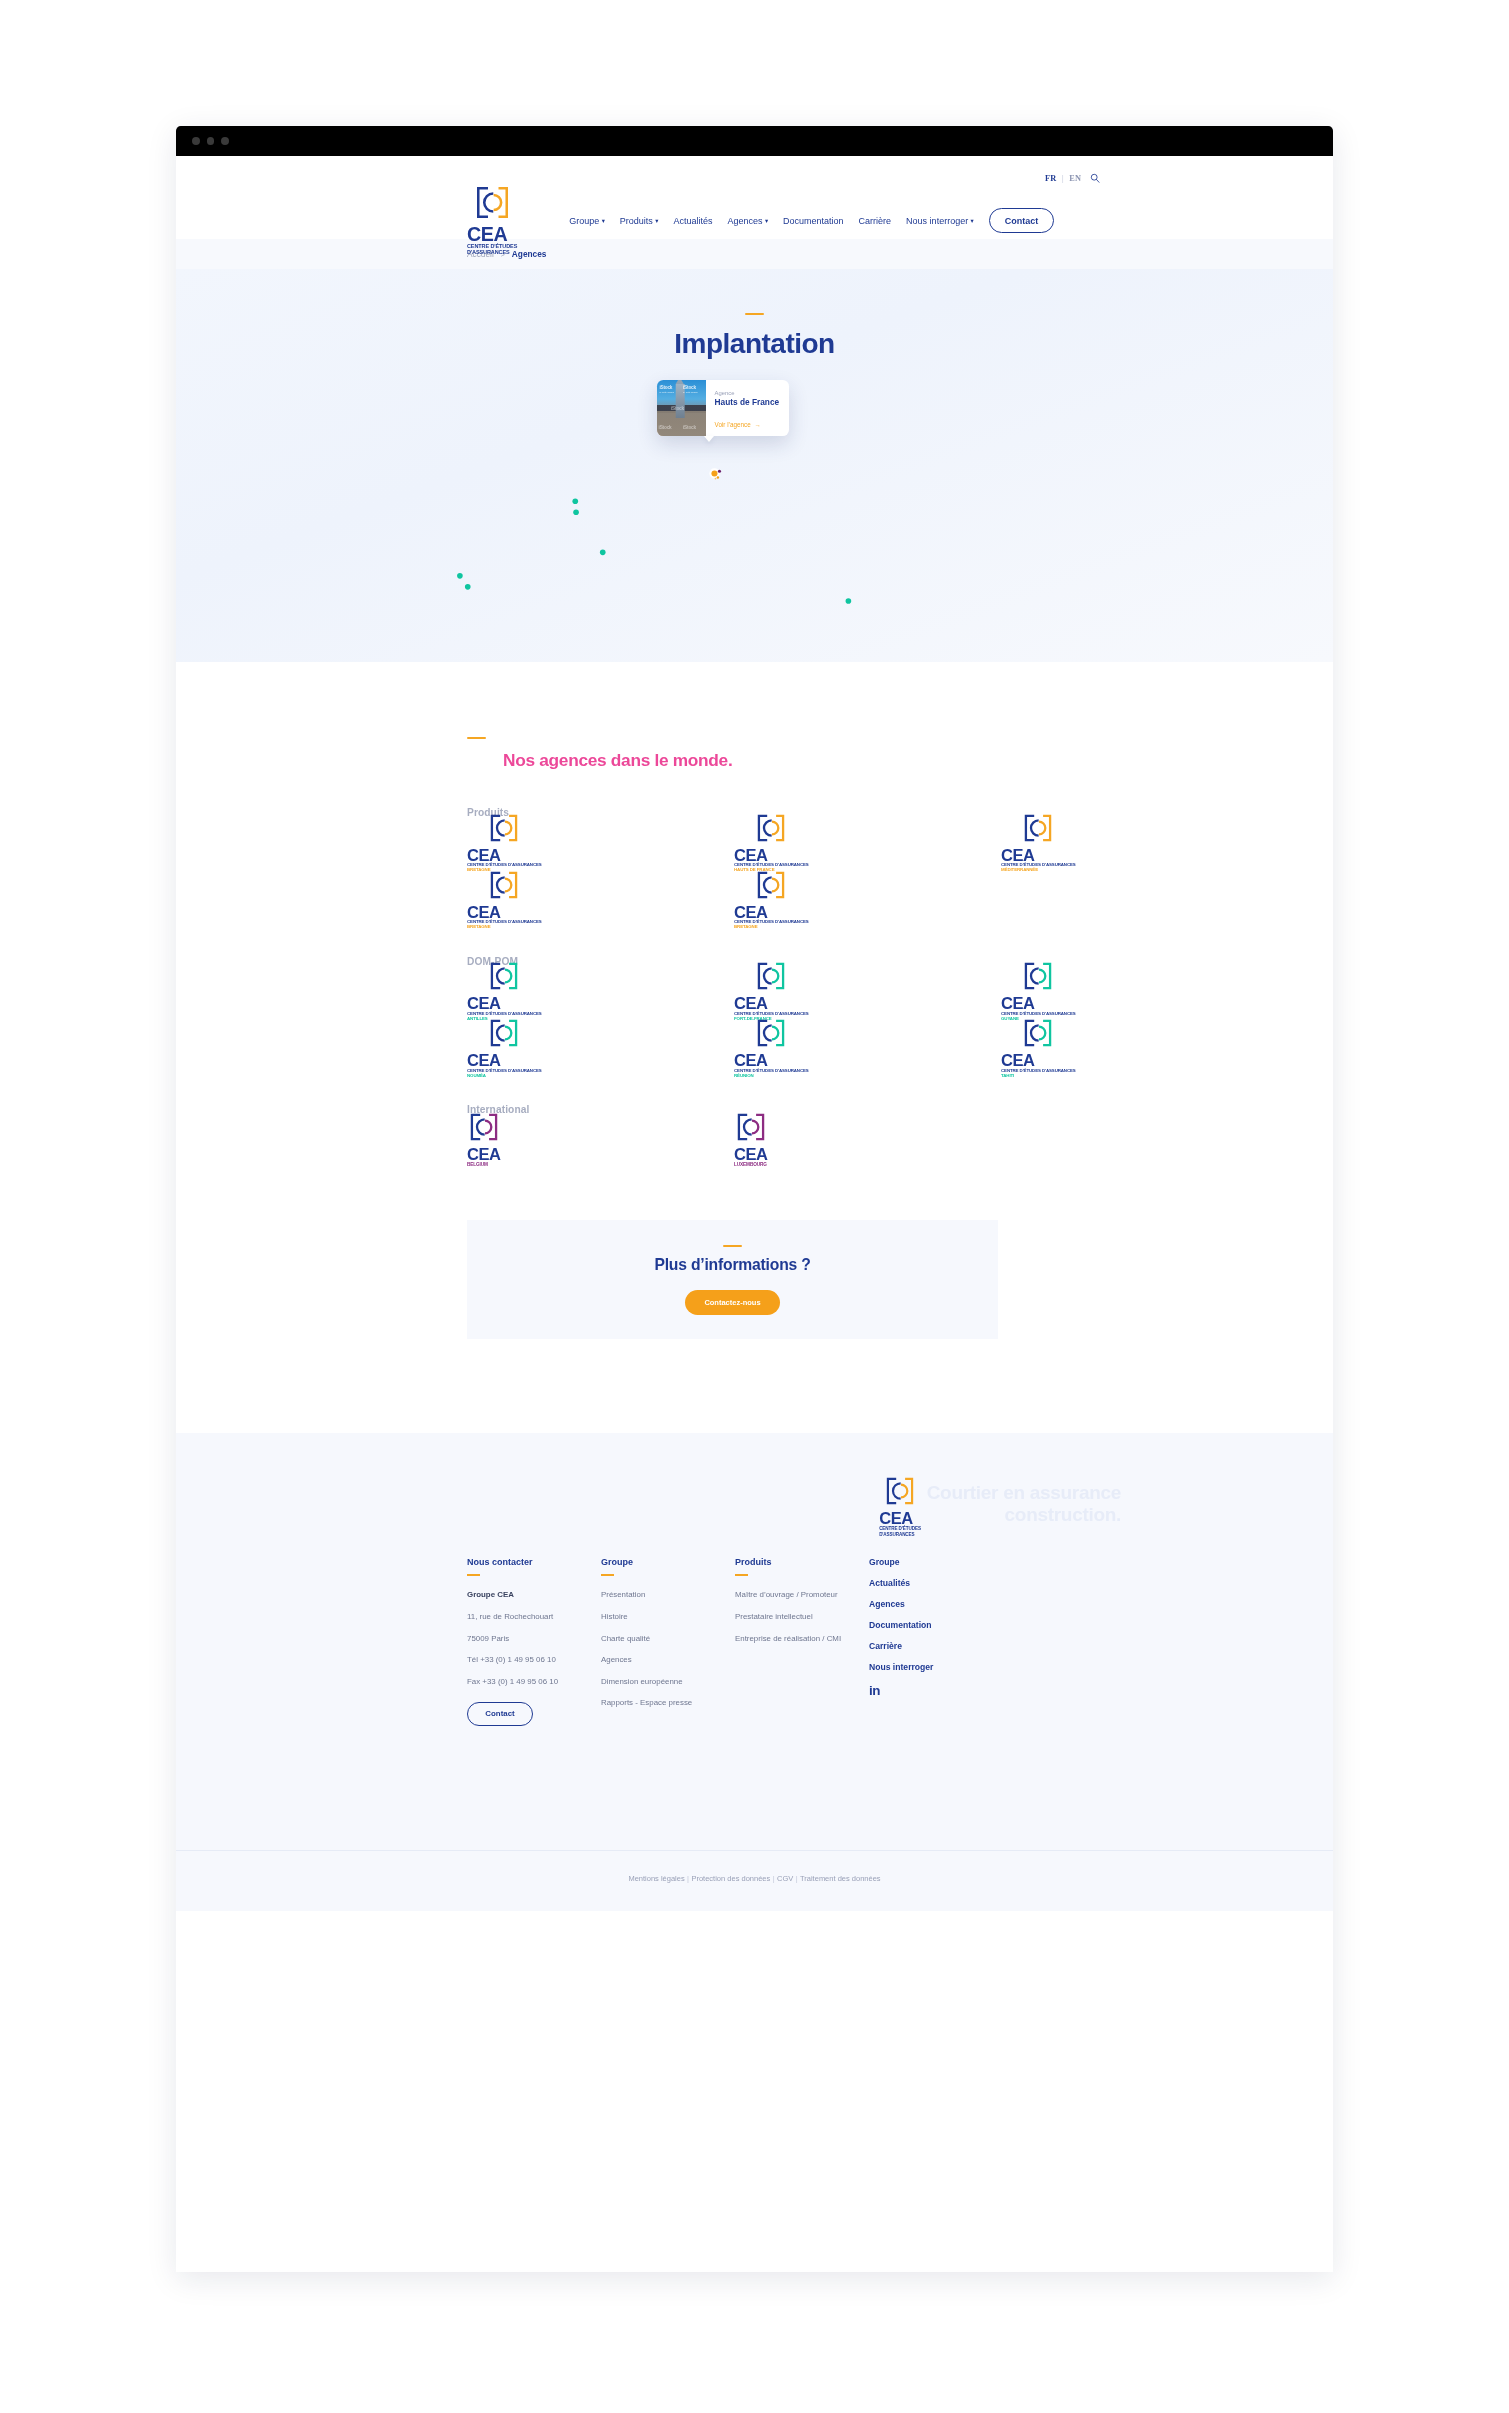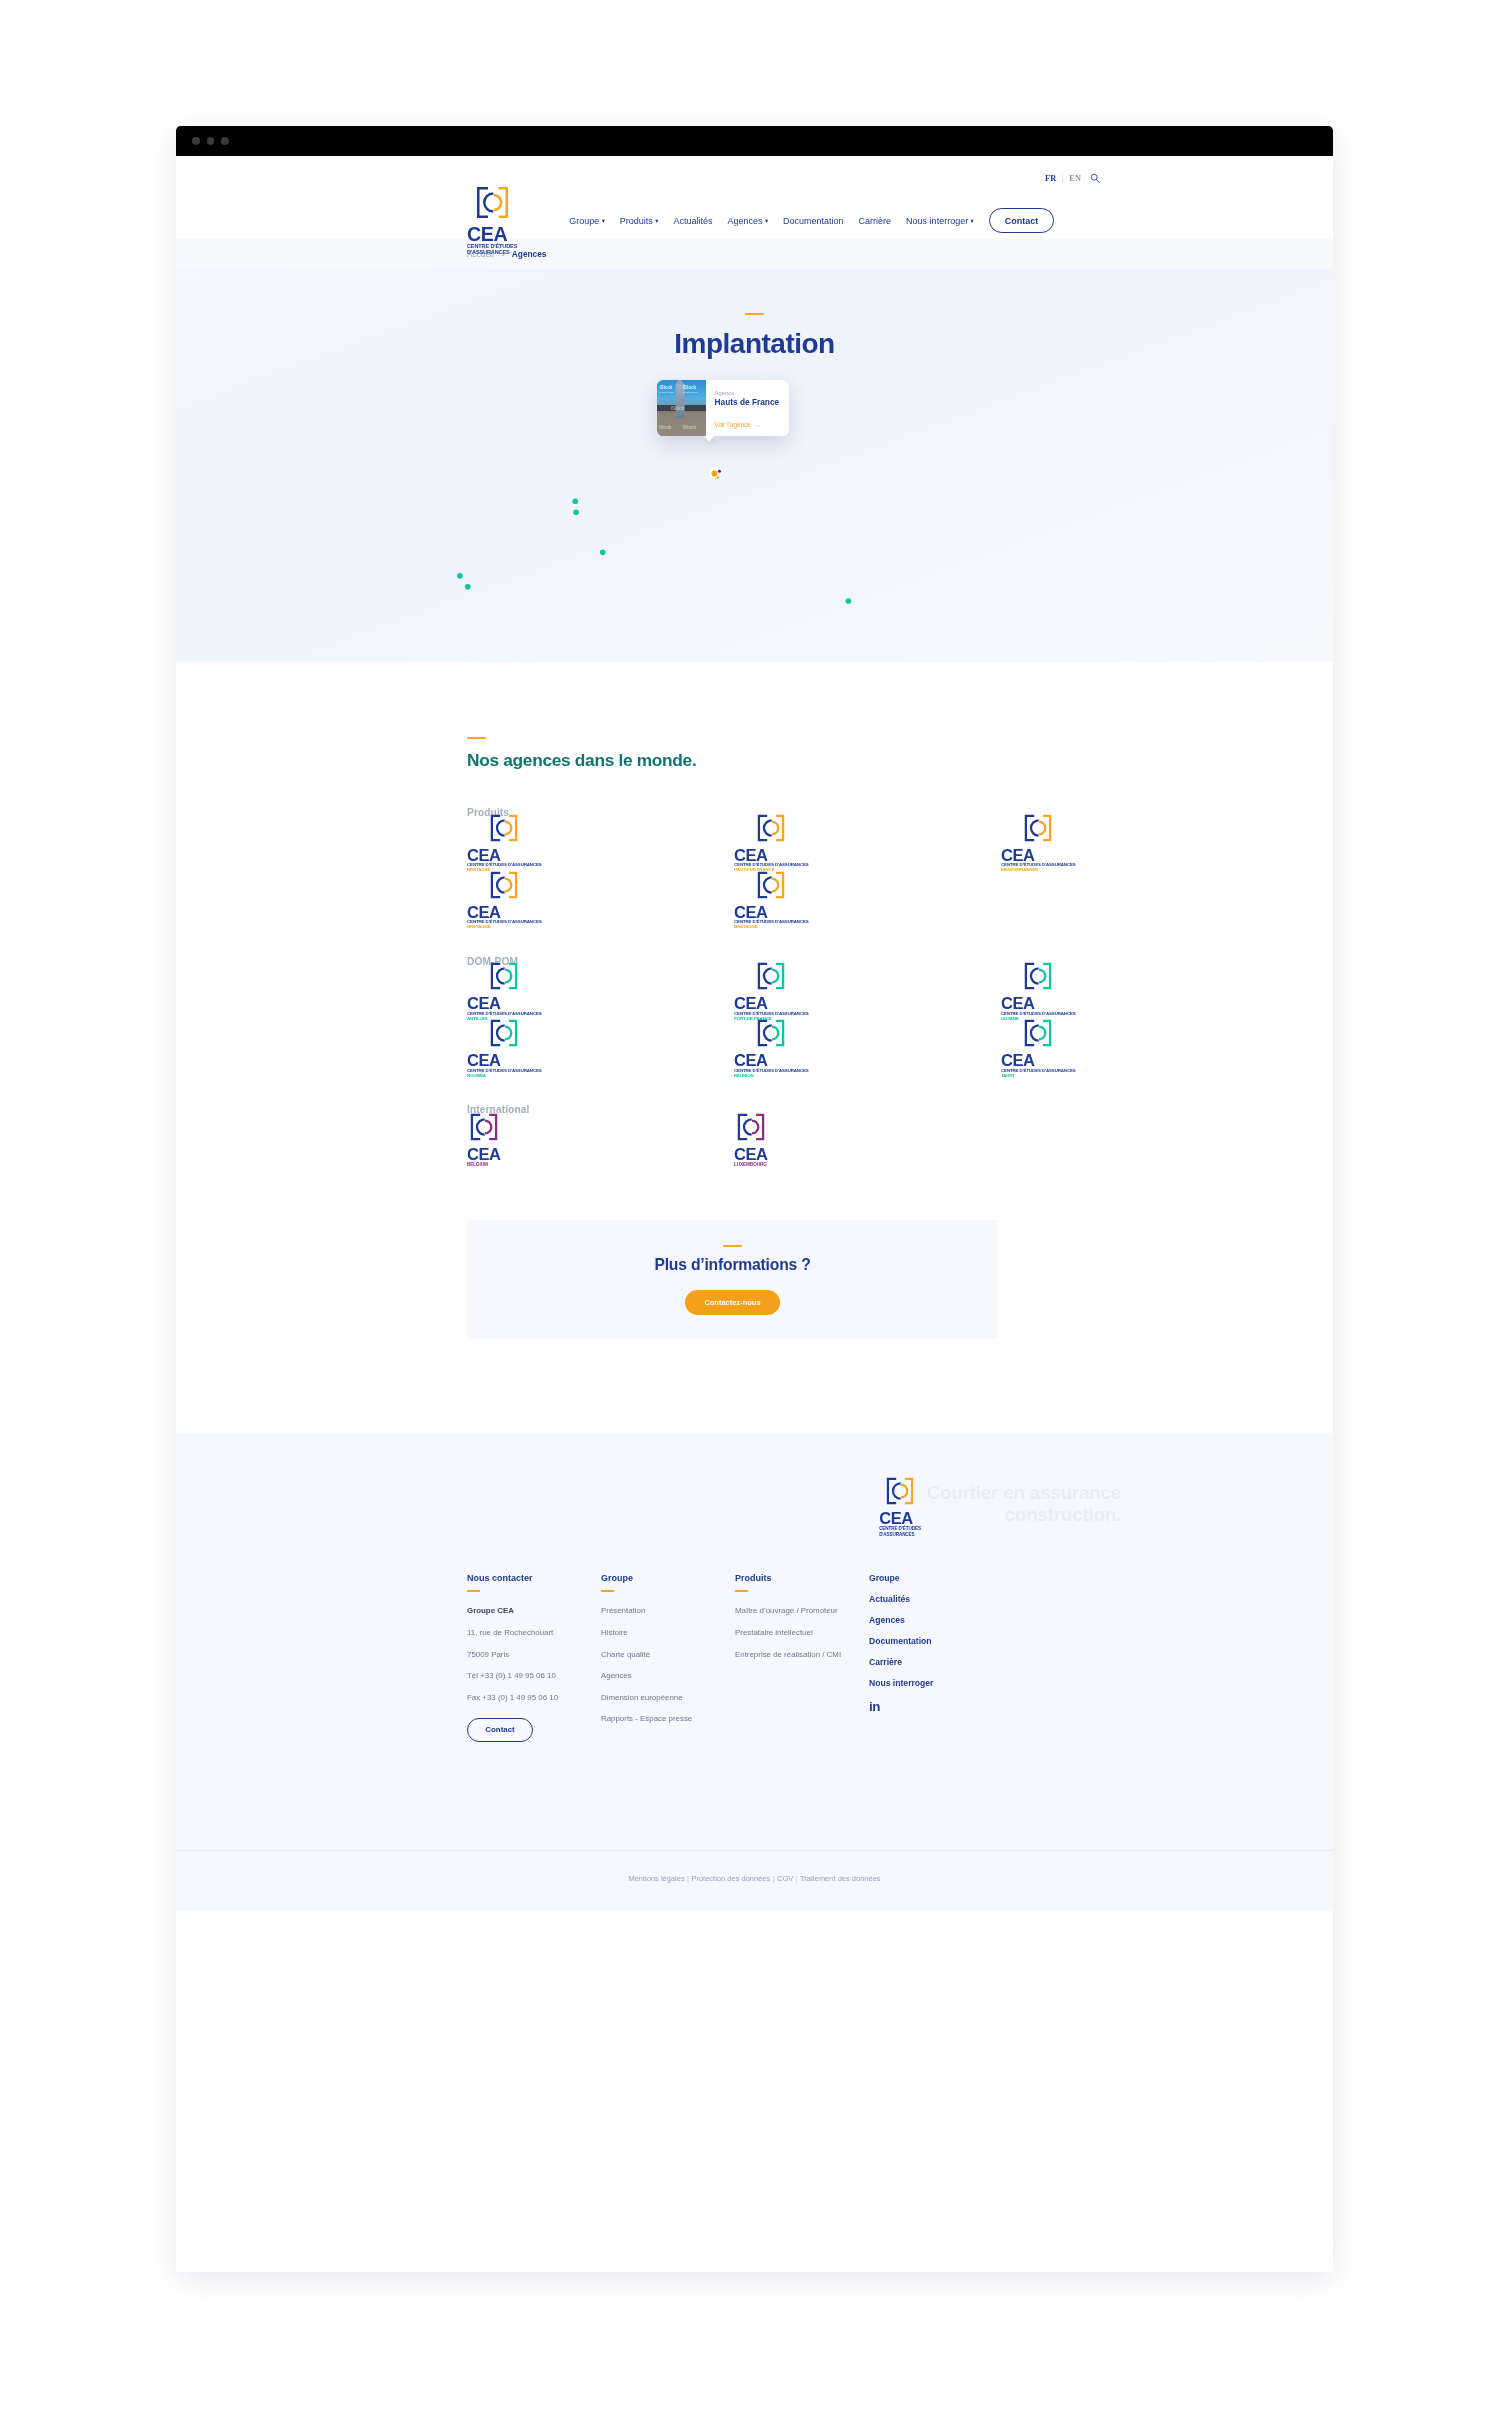--- a/index.html
+++ b/index.html
@@ -245,22 +245,23 @@
 
   
   .agencies {
     padding: 75px 0 0 291px;
     background: #ffffff;
   }
   .sec-title {
     margin-top: 11px;
     font-size: 17.3px;
     font-weight: bold;
-    color: #0f766e;
+    color: #ec4899;
     letter-spacing: -0.3px;
+    margin-left: 36px;
   }
   .group-label {
     margin-top: 36px;
     margin-bottom: 6.3px;
     font-size: 10.2px;
     color: #a7adc0;
     font-weight: bold;
     letter-spacing: 0.1px;
   }
   .logo-grid {
@@ -333,21 +334,21 @@
     width: 330px;
     text-align: right;
     font-size: 19px;
     font-weight: bold;
     color: #e7ecf8;
     line-height: 1.16;
     letter-spacing: -0.3px;
   }
 
   .footer-cols {
-    margin-top: 21px;
+    margin-top: 5px;
     padding-left: 291px;
     display: grid;
     grid-template-columns: 134px 134px 134px 157px;
   }
   .col-head {
     font-size: 9px;
     font-weight: bold;
     color: #1f3a93;
     margin-bottom: 7px;
   }

